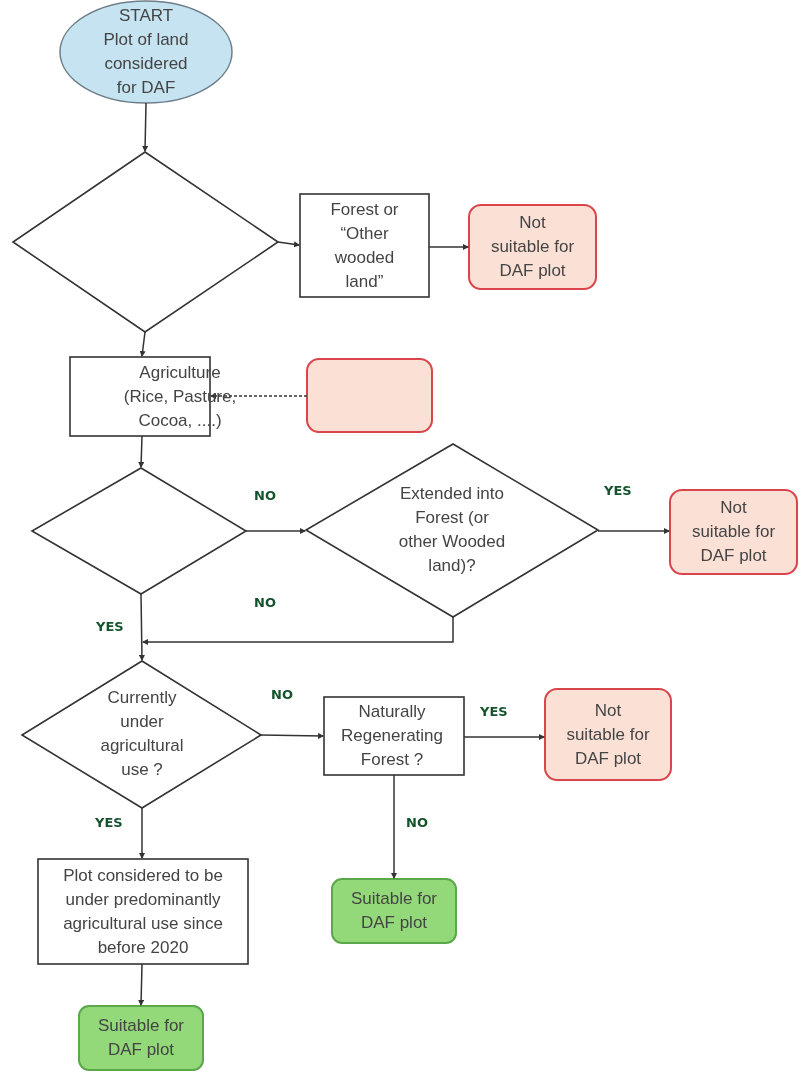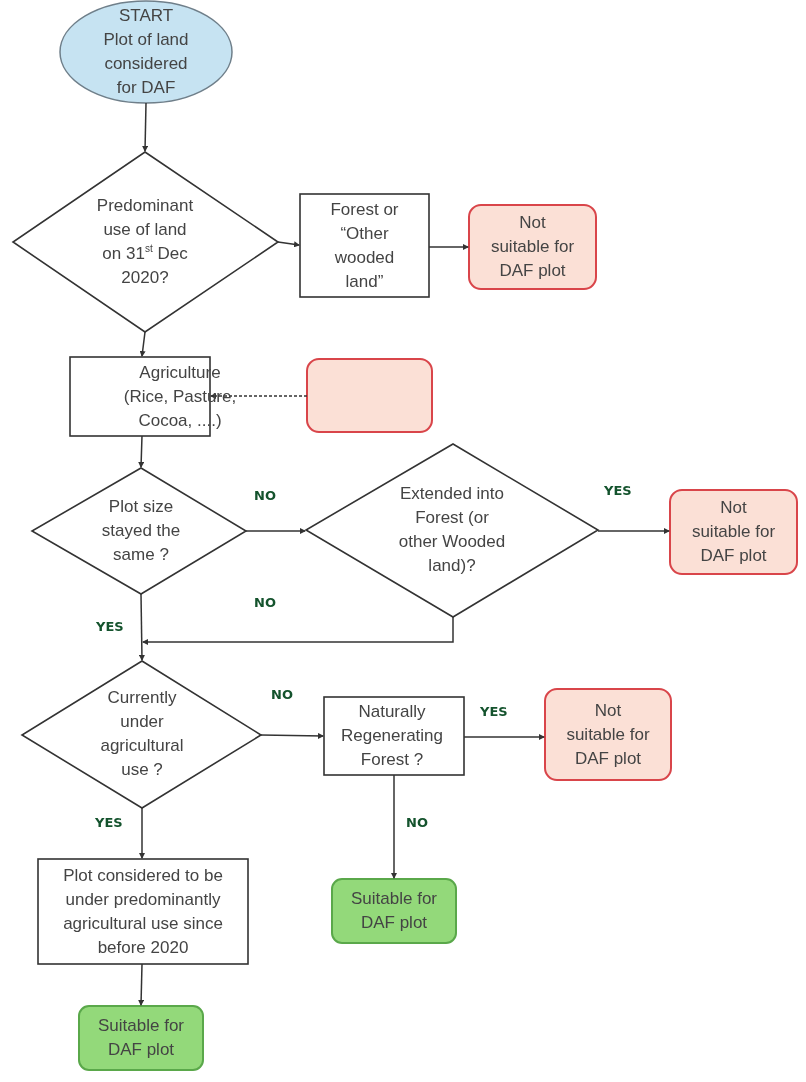--- a/index.html
+++ b/index.html
@@ -51,39 +51,30 @@
     <line x1="464" y1="737" x2="544" y2="737" class="edge" marker-end="url(#arrow)" stroke="#333333" stroke-width="1.5"></line>
     <line x1="394" y1="775" x2="394" y2="878" class="edge" marker-end="url(#arrow)" stroke="#333333" stroke-width="1.5"></line>
     <line x1="142" y1="808" x2="142" y2="858" class="edge" marker-end="url(#arrow)" stroke="#333333" stroke-width="1.5"></line>
     <line x1="142" y1="964" x2="141" y2="1005" class="edge" marker-end="url(#arrow)" stroke="#333333" stroke-width="1.5"></line>
   </svg>
 
   <div class="node-text" style="left:62px;top:2px;width:168px;height:100px;">START
 Plot of land
 considered
 for DAF</div>
-  <div class="node-text" style="left:62px;top:190px;width:166px;height:104px;">
-    <span><span>Predominant
-use of land
-on 31</span><sup>st</sup><span> Dec
-2020?</span></span>
-  </div>
   <div class="node-text" style="left:300px;top:194px;width:129px;height:103px;">Forest or
 “Other
 wooded
 land”</div>
   <div class="node-text" style="left:469px;top:205px;width:127px;height:84px;">Not
 suitable for
 DAF plot</div>
   <div class="node-text" style="left:70px;top:357px;width:140px;height:79px;padding-left:40px;">Agriculture
 (Rice, Pasture,
 Cocoa, ....)</div>
-  <div class="node-text" style="left:80px;top:493px;width:122px;height:76px;">Plot size
-stayed the
-same ?</div>
   <div class="node-text" style="left:372px;top:480px;width:160px;height:100px;">Extended into
 Forest (or
 other Wooded
 land)?</div>
   <div class="node-text" style="left:670px;top:490px;width:127px;height:84px;">Not
 suitable for
 DAF plot</div>
   <div class="node-text" style="left:82px;top:684px;width:120px;height:100px;">Currently
 under
 agricultural

